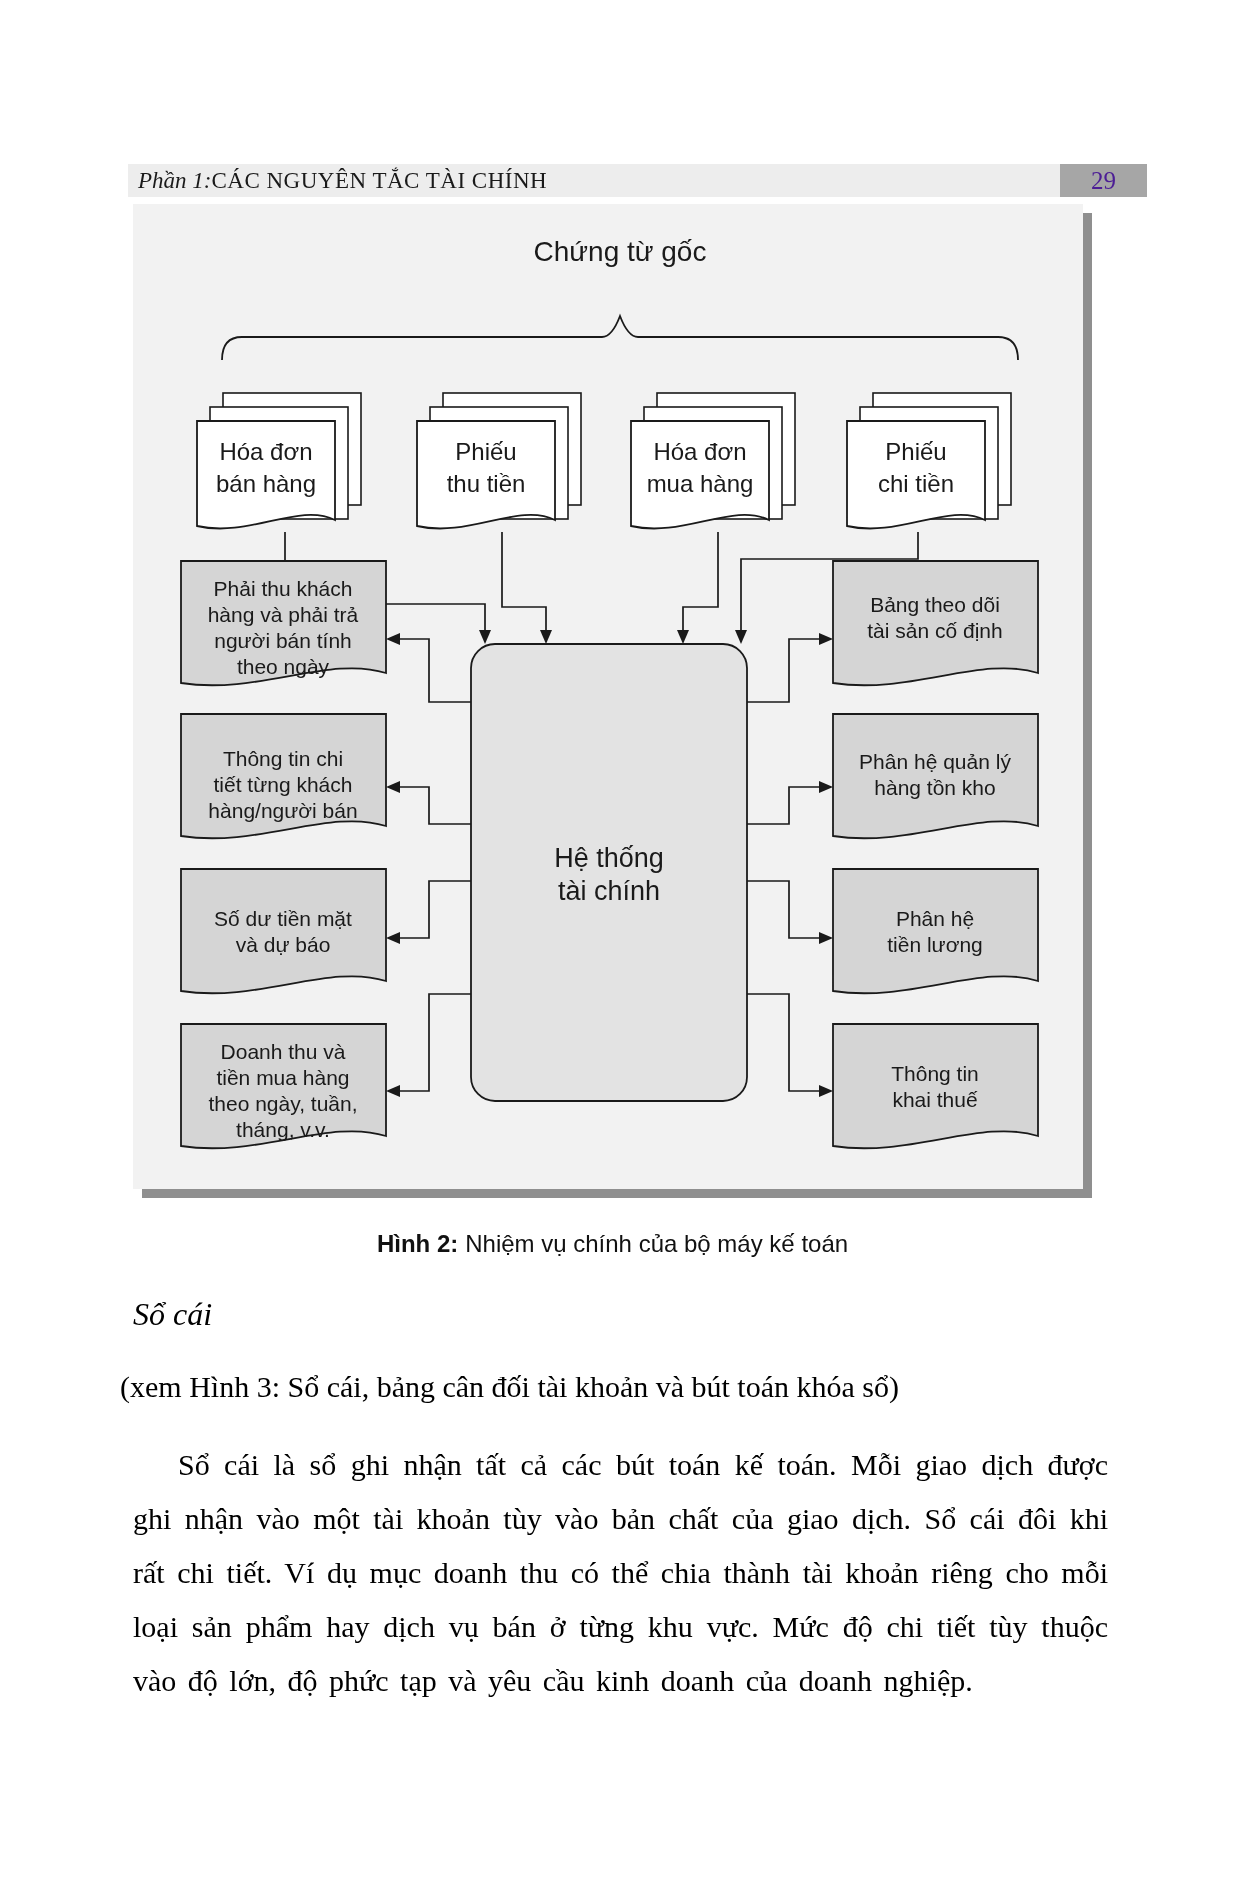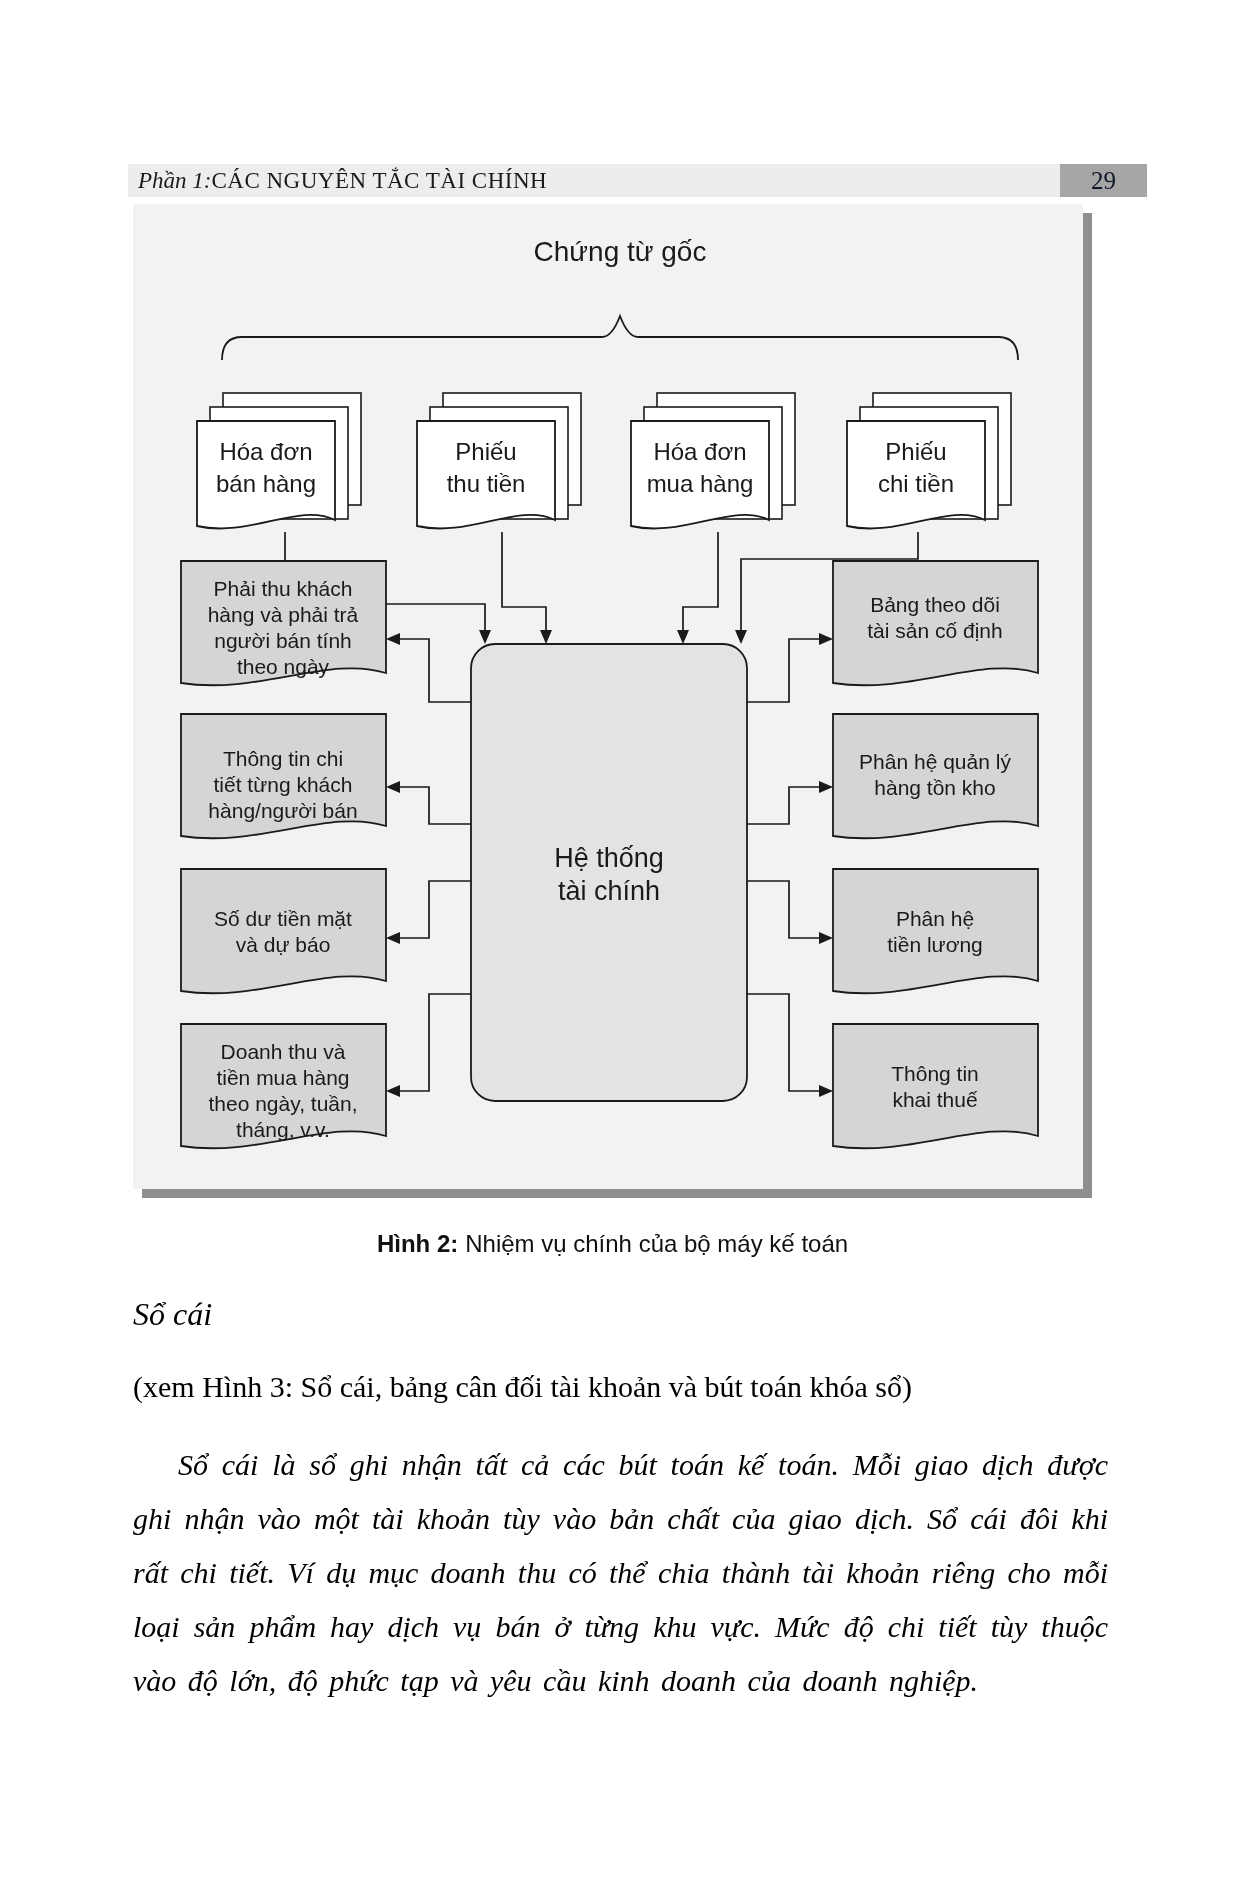--- a/index.html
+++ b/index.html
@@ -10,21 +10,21 @@
   
   #header-bar{
     position:absolute;left:128px;top:164px;width:932px;height:33px;
     background:#ededed;display:flex;align-items:center;
     font-size:23px;color:#1a1a1a;white-space:nowrap;
   }
   #header-bar .part-label{font-style:italic;margin-left:10px;}
   #header-bar .part-title{margin-left:0;letter-spacing:.5px;}
   #page-number-box{
     position:absolute;left:1060px;top:164px;width:87px;height:33px;
-    background:#a6a6a6;color:#0f172a;display:flex;align-items:center;justify-content:center;
+    background:#a6a6a6;color:#4c1d95;display:flex;align-items:center;justify-content:center;
     font-size:25px;
   }
   
   #figure-panel{
     position:absolute;left:133px;top:204px;width:950px;height:985px;
     background:#f2f2f2;box-shadow:9px 9px 0 0 #8f8f8f;
   }
   #figure-panel svg{display:block;}
   .diag-text{font-family:"Liberation Sans", sans-serif;fill:#1a1a1a;}
   
@@ -32,27 +32,27 @@
     position:absolute;left:133px;top:1230px;width:959px;text-align:center;
     font-family:"Liberation Sans", sans-serif;font-size:24px;color:#111;
   }
   #figure-caption .cap-label{font-weight:bold;margin-right:7px;}
   
   #section-heading{
     position:absolute;left:133px;top:1296px;
     font-size:32px;font-weight:normal;font-style:italic;color:#000;
   }
   #intro-line{
-    position:absolute;left:133px;top:1370px;width:977px;
+    position:absolute;left:120px;top:1370px;width:977px;
     font-size:30px;color:#000;
   }
   #body-paragraph{
     position:absolute;left:133px;top:1438px;width:975px;
     font-size:30px;line-height:54px;text-align:justify;text-indent:45px;
-    word-spacing:4px;color:#000;font-style:italic;
+    word-spacing:4px;color:#000;
   }
 </style>
 </head>
 <body>
 
 <div id="page">
 
   <div id="header-bar">
     <span class="part-label">Phần 1:</span>
     <span class="part-title">CÁC NGUYÊN TẮC TÀI CHÍNH</span>

